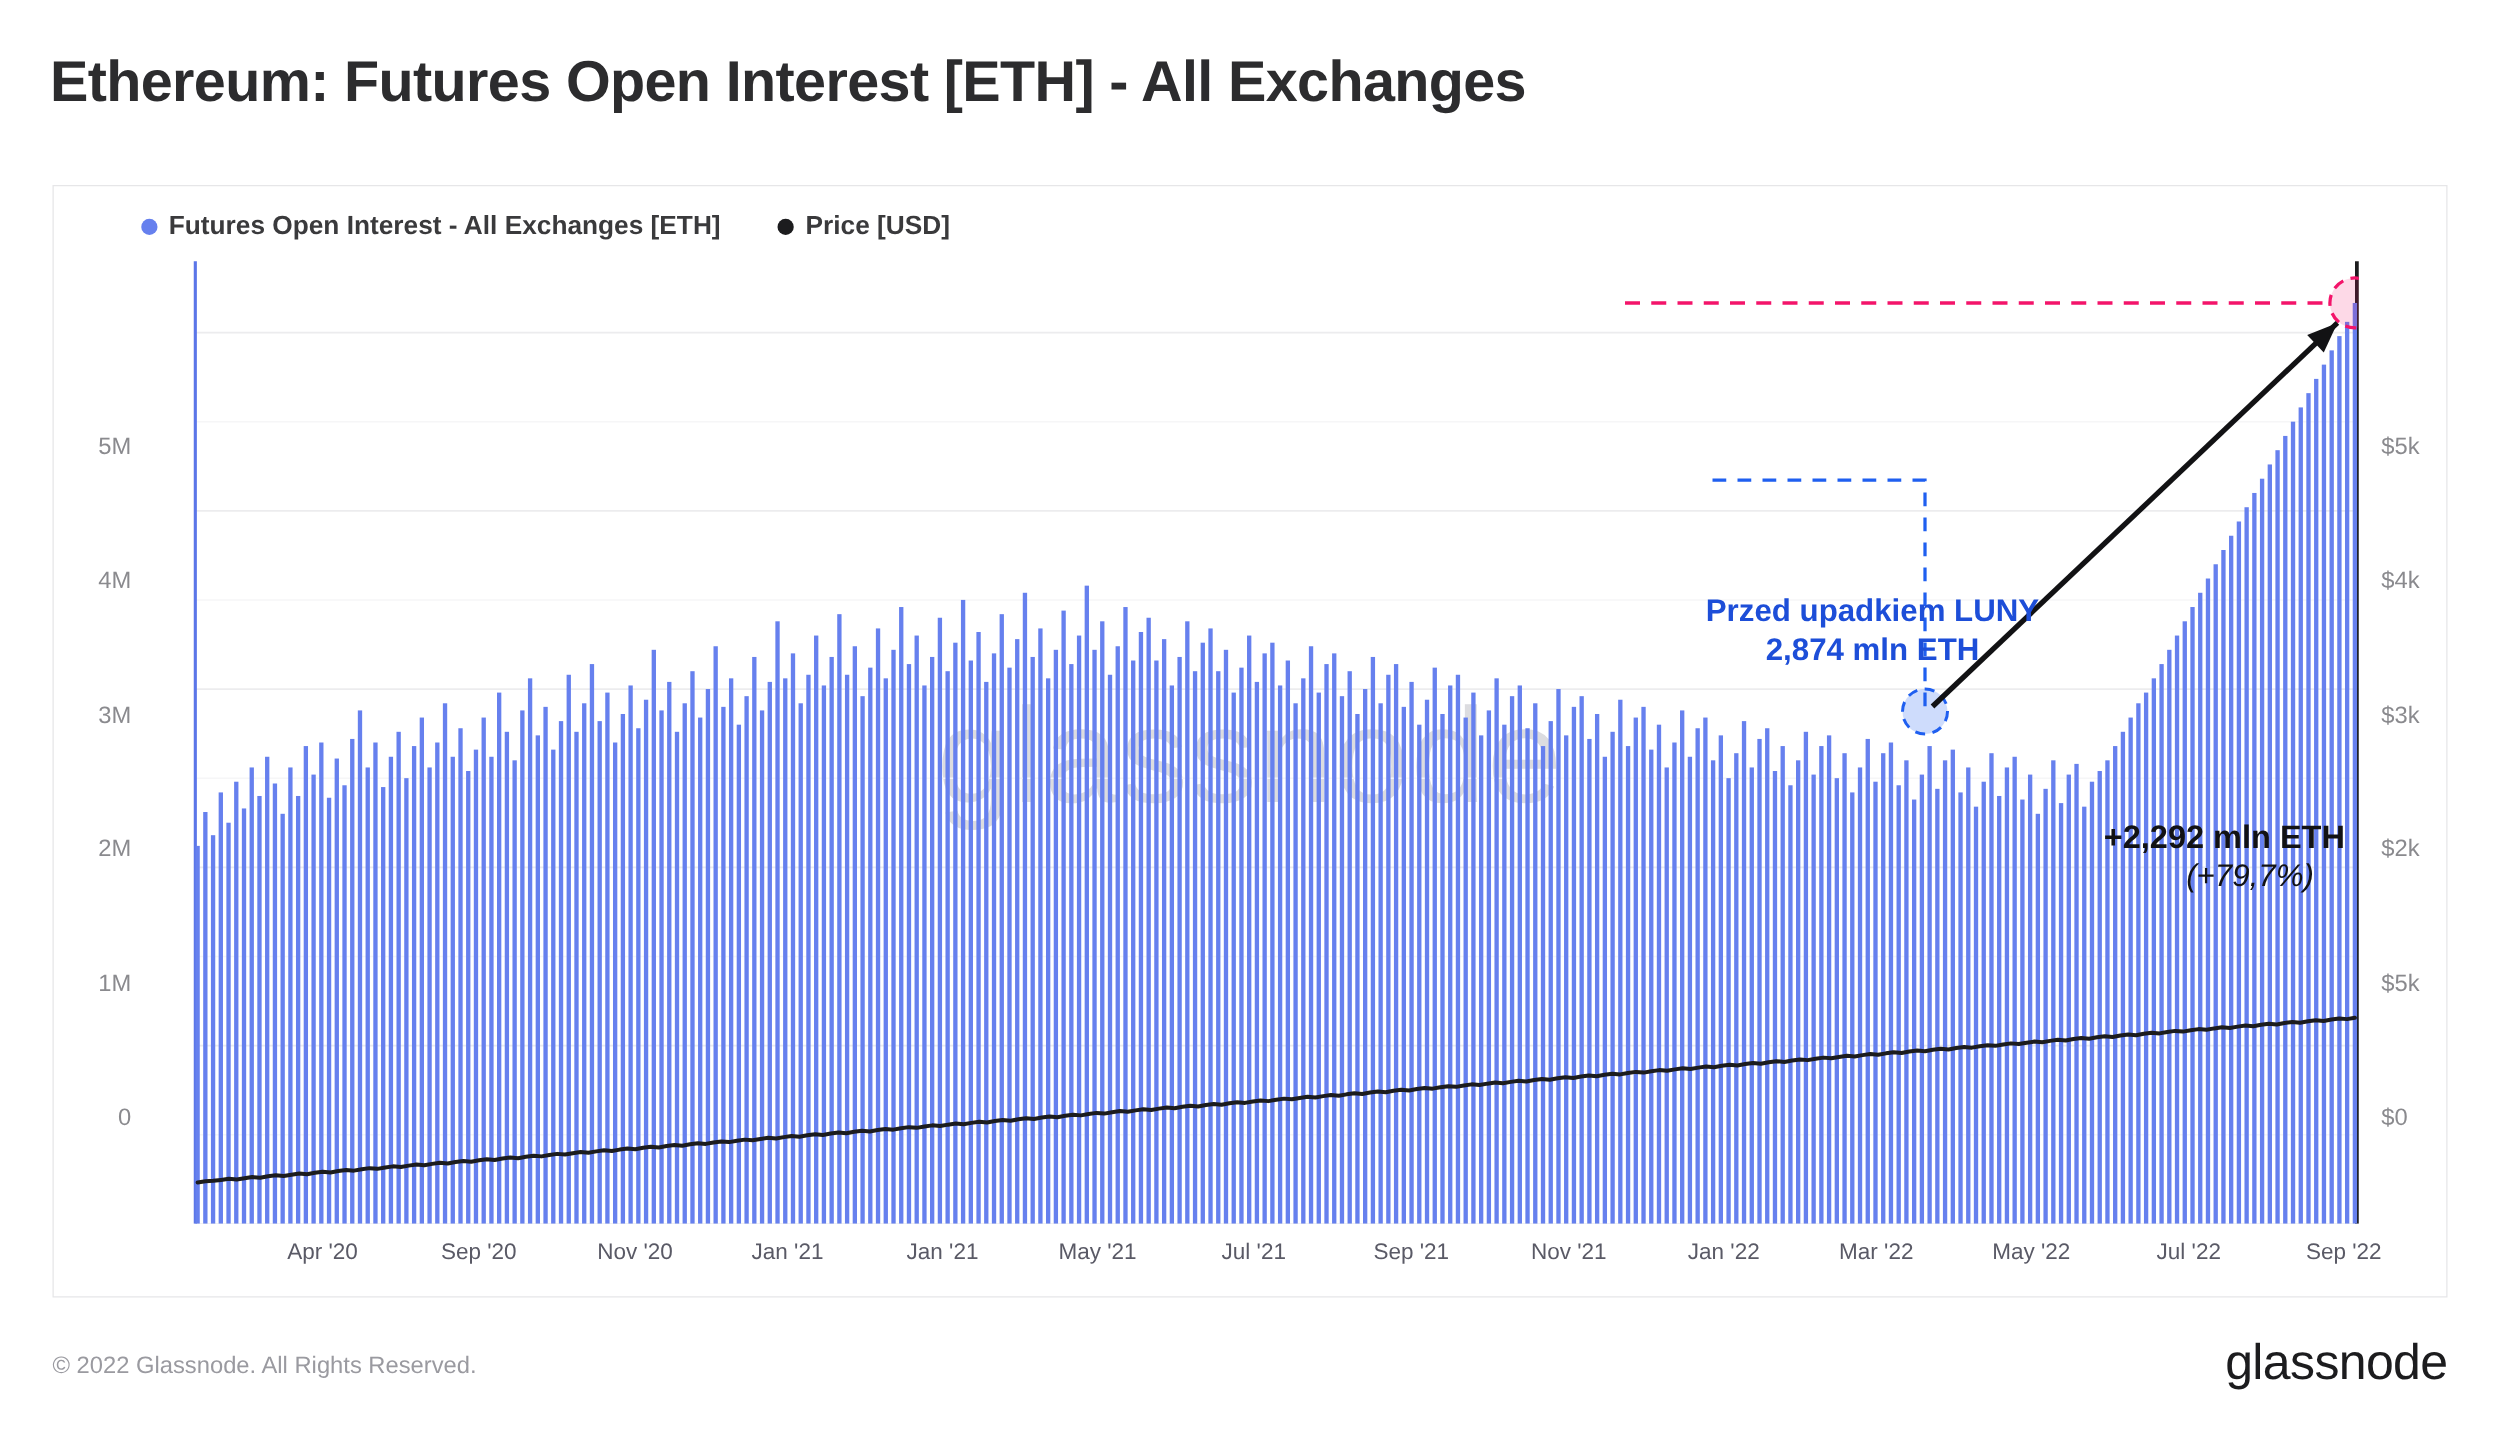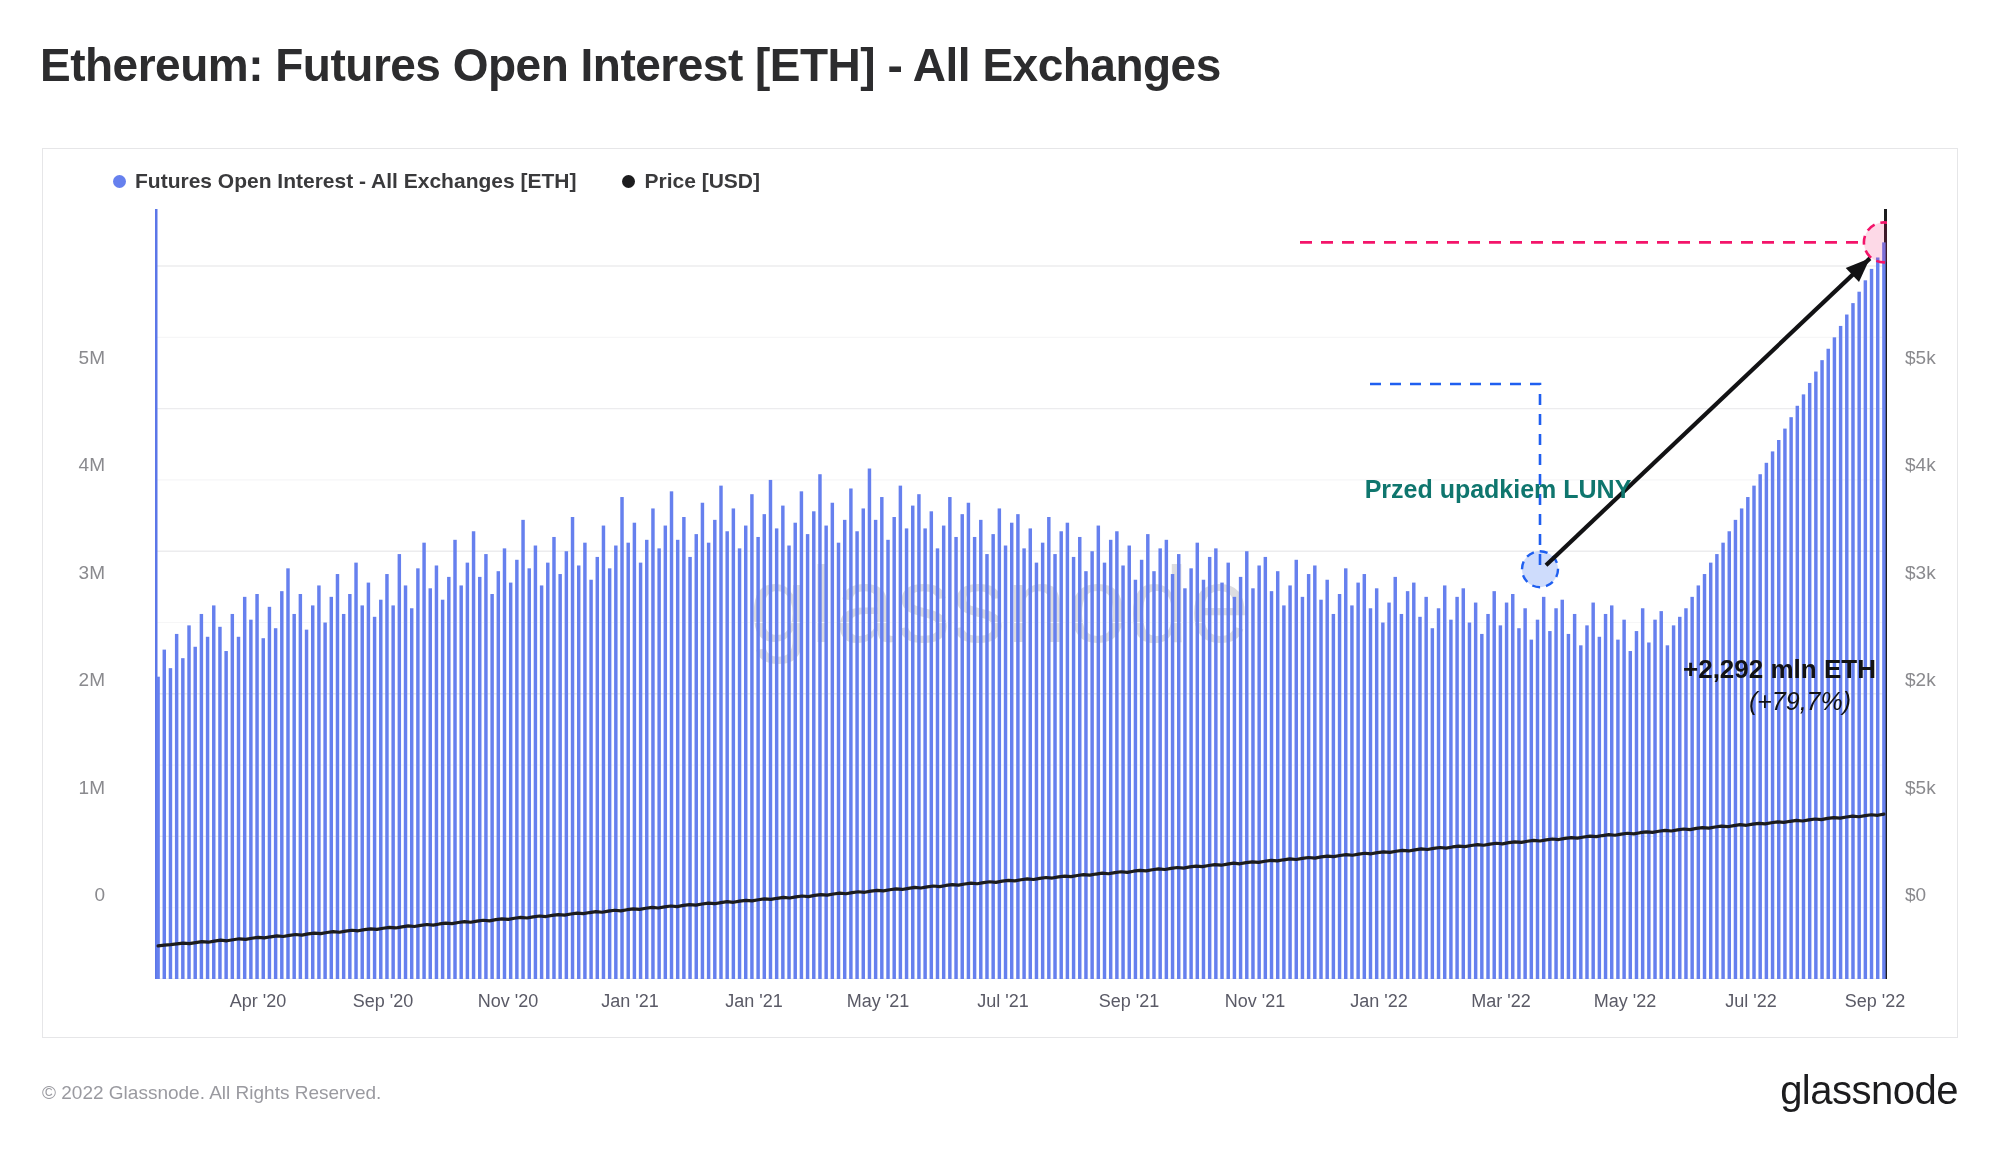--- a/index.html
+++ b/index.html
@@ -110,21 +110,21 @@
     text-align: center;
     color: #f3146a;
     font-size: 25px;
     font-weight: bold;
   }
   .anno-blue {
     left: 1280px;
     top: 325px;
     width: 350px;
     text-align: center;
-    color: #0f766e;
+    color: #1d4ed8;
     font-size: 25px;
     font-weight: bold;
   }
   .anno-black {
     left: 1640px;
     top: 505px;
     width: 260px;
     text-align: left;
     color: #121214;
   }
@@ -510,20 +510,21 @@
             <circle cx="1728.9071428571428" cy="33.366666666666674" r="20" fill="#f3146a" fill-opacity="0.16" stroke="#f3146a" stroke-width="2.6" stroke-dasharray="9,6" vector-effect="non-scaling-stroke"></circle>
             <line x1="1391" y1="356.18888888888887" x2="1714.9071428571428" y2="49.366666666666674" stroke="#121214" stroke-width="4.2" vector-effect="non-scaling-stroke"></line>
             <polygon points="1714.9071428571428,49.366666666666674 1704.0099464472805,72.97283345428558 1690.745667946311,58.96995413155288" fill="#121214"></polygon>
           </g>
       </svg>
     </div>
 
 
     <div class="anno anno-blue">
       <div>Przed upadkiem LUNY</div>
+      <div>2,874 mln ETH</div>
     </div>
 
     <div class="anno anno-black">
       <div class="line1">+2,292 mln ETH</div>
       <div class="line2">(+79,7%)</div>
     </div>
 
   </div>
 
   <div class="footer-copy">© 2022 Glassnode. All Rights Reserved.</div>

